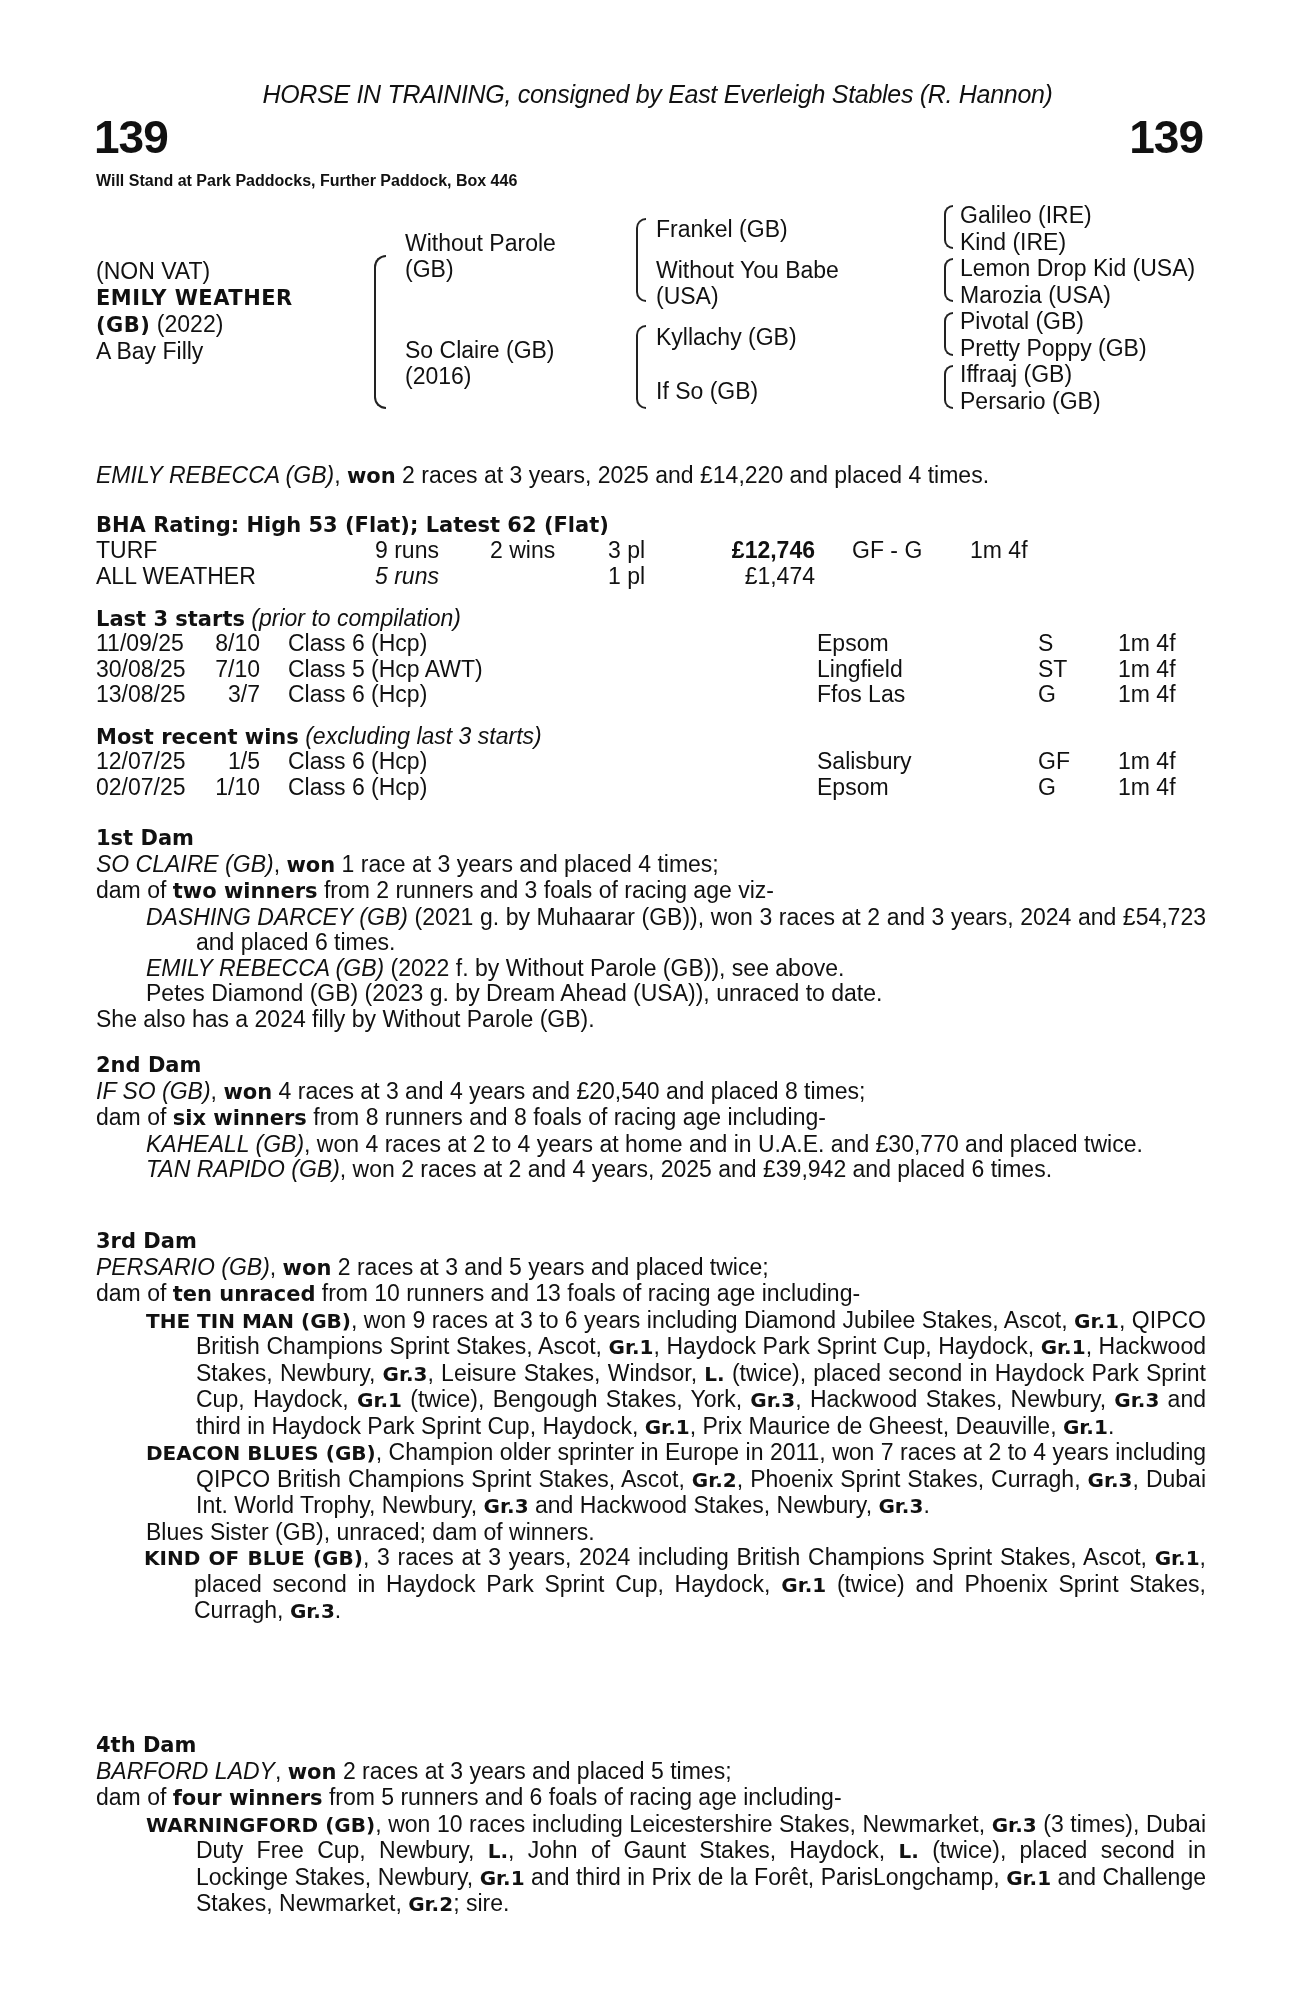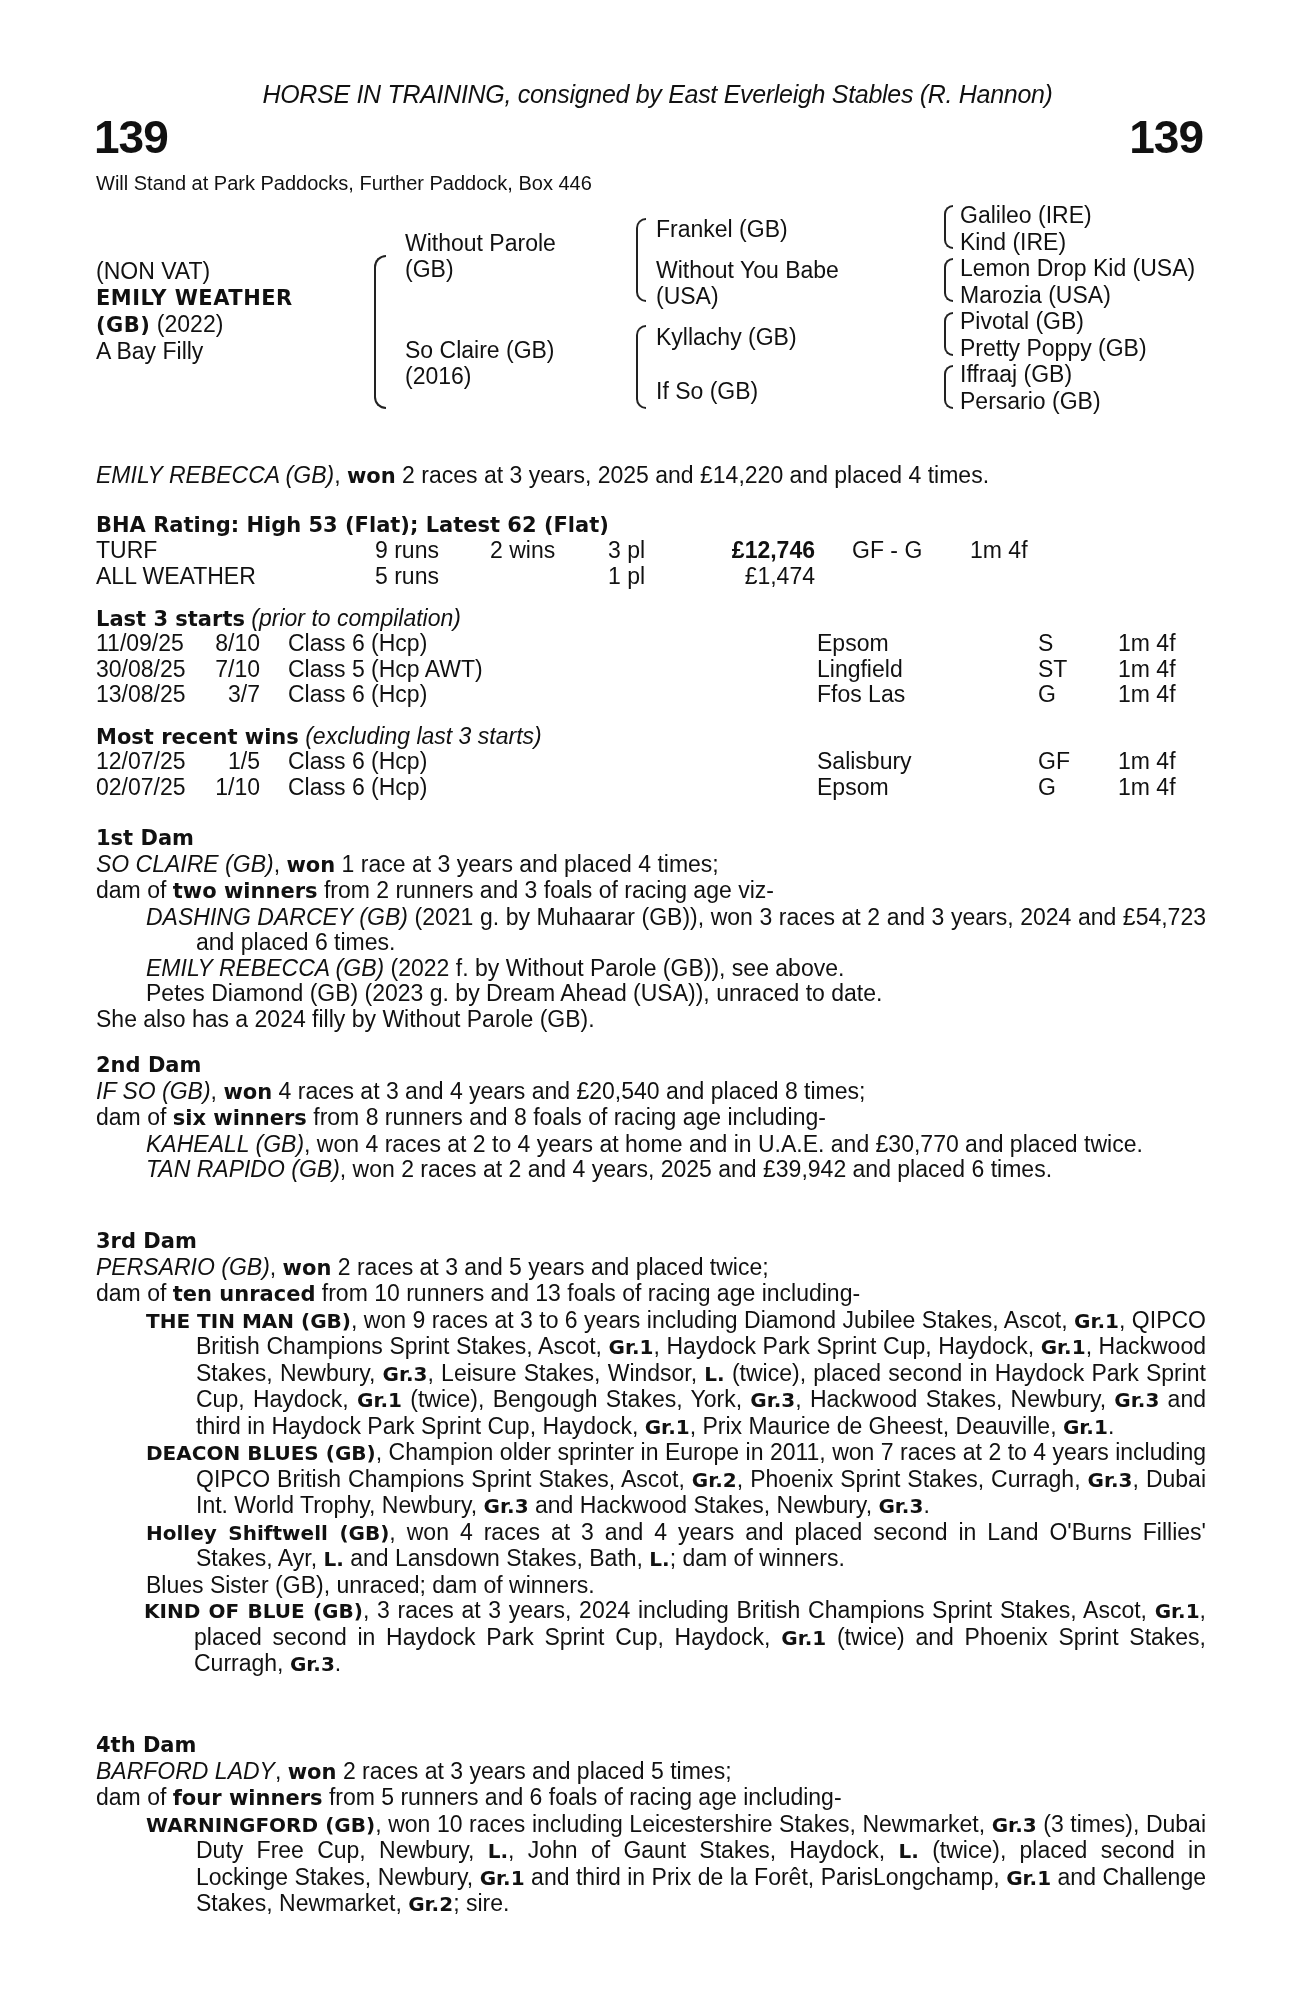--- a/index.html
+++ b/index.html
@@ -4,21 +4,21 @@
 <style>
   html, body { margin:0; padding:0; background:#ffffff; }
   body { width:1315px; height:2000px; position:relative; overflow:hidden;
          font-family:"Liberation Sans", sans-serif; color:#111; }
   .page { position:absolute; left:0; top:0; width:1315px; height:2000px; }
   .consignor { position:absolute; left:0; width:1315px; top:80px; text-align:center;
                font-style:italic; font-size:25px; letter-spacing:-0.3px; }
   .lot { position:absolute; top:110px; font-size:46px; font-weight:bold; letter-spacing:-1px; }
   .lot.left { left:94px; }
   .lot.right { right:112px; }
-  .stand { position:absolute; left:96px; top:172px; font-size:20px; font-weight:normal; }
+  .stand { position:absolute; left:96px; top:172px; font-size:16px; font-weight:bold; }
   .abs { position:absolute; font-size:23px; line-height:26px; white-space:nowrap; }
   .horse-name { font-family:"DejaVu Sans", sans-serif; font-weight:bold; font-size:21px; letter-spacing:0.5px; }
   .bracket { position:absolute; border:2px solid #222; border-right:none; border-radius:12px 0 0 12px; }
   .it { font-style:italic; }
   .bk { font-family:"DejaVu Sans", sans-serif; font-weight:bold; font-size:20px; }
   .hd { font-family:"DejaVu Sans", sans-serif; font-weight:bold; font-size:21px; }
   .row { position:absolute; font-size:23px; line-height:26px; white-space:nowrap; }
   .para { position:absolute; left:96px; width:1110px; font-size:23px; line-height:25.5px; }
   .entry { margin-left:50px; padding-left:50px; text-indent:-50px; text-align:justify; }
   .entry2 { margin-left:48px; padding-left:50px; text-indent:-50px; text-align:justify; }
@@ -85,21 +85,21 @@
     <div class="row" style="left:96px; top:537px;">TURF</div>
     <div class="row" style="left:375px; top:537px;">9 runs</div>
     <div class="row" style="left:490px; top:537px;">2 wins</div>
     <div class="row" style="left:608px; top:537px;">3 pl</div>
     <div class="row" style="left:720px; top:537px; width:95px; text-align:right;font-weight:bold;">£12,746</div>
     <div class="row" style="left:852px; top:537px;">GF - G</div>
     <div class="row" style="left:970px; top:537px;">1m 4f</div>
   </div>
   <div>
     <div class="row" style="left:96px; top:563px;">ALL WEATHER</div>
-    <div class="row" style="left:375px; top:563px;">5 runs</div>
+    <div class="row" style="left:375px; top:563px;font-style:italic;">5 runs</div>
     <div class="row" style="left:608px; top:563px;">1 pl</div>
     <div class="row" style="left:720px; top:563px; width:95px; text-align:right;">£1,474</div>
   </div>
 
   <div class="abs" style="left:96px; top:605px;">
     <span class="hd">Last 3 starts</span> <span class="it">(prior to compilation)</span>
   </div>
   <div>
     <div class="row" style="left:96px; top:630px;">11/09/25</div>
     <div class="row" style="left:200px; top:630px; width:60px; text-align:right;">8/10</div>
@@ -162,21 +162,20 @@
     <div class="entry"><span class="it">KAHEALL (GB)</span><span>, won 4 races at 2 to 4 years at home and in U.A.E. and £30,770 and placed twice.</span></div>
     <div class="entry"><span class="it">TAN RAPIDO (GB)</span><span>, won 2 races at 2 and 4 years, 2025 and £39,942 and placed 6 times.</span></div>
   </div>
 
   <div class="para" style="top:1229px;">
     <div class="hd">3rd Dam</div>
     <div><span class="it">PERSARIO (GB)</span>, <span class="hd">won</span><span> 2 races at 3 and 5 years and placed twice;</span></div>
     <div><span>dam of </span><span class="hd">ten unraced</span><span> from 10 runners and 13 foals of racing age including-</span></div>
     <div class="entry"><span class="bk">THE TIN MAN (GB)</span><span>, won 9 races at 3 to 6 years including Diamond Jubilee Stakes, Ascot, </span><span class="bk">Gr.1</span><span>, QIPCO British Champions Sprint Stakes, Ascot, </span><span class="bk">Gr.1</span><span>, Haydock Park Sprint Cup, Haydock, </span><span class="bk">Gr.1</span><span>, Hackwood Stakes, Newbury, </span><span class="bk">Gr.3</span><span>, Leisure Stakes, Windsor, </span><span class="bk">L.</span><span> (twice), placed second in Haydock Park Sprint Cup, Haydock, </span><span class="bk">Gr.1</span><span> (twice), Bengough Stakes, York, </span><span class="bk">Gr.3</span><span>, Hackwood Stakes, Newbury, </span><span class="bk">Gr.3</span><span> and third in Haydock Park Sprint Cup, Haydock, </span><span class="bk">Gr.1</span><span>, Prix Maurice de Gheest, Deauville, </span><span class="bk">Gr.1</span><span>.</span></div>
     <div class="entry"><span class="bk">DEACON BLUES (GB)</span><span>, Champion older sprinter in Europe in 2011, won 7 races at 2 to 4 years including QIPCO British Champions Sprint Stakes, Ascot, </span><span class="bk">Gr.2</span><span>, Phoenix Sprint Stakes, Curragh, </span><span class="bk">Gr.3</span><span>, Dubai Int. World Trophy, Newbury, </span><span class="bk">Gr.3</span><span> and Hackwood Stakes, Newbury, </span><span class="bk">Gr.3</span><span>.</span></div>
-    <div class="entry"><span class="bk">Holley Shiftwell (GB)</span><span>, won 4 races at 3 and 4 years and placed second in Land O'Burns Fillies' Stakes, Ayr, </span><span class="bk">L.</span><span> and Lansdown Stakes, Bath, </span><span class="bk">L.</span><span>; dam of winners.</span></div>
     <div class="entry">Blues Sister (GB), unraced; dam of winners.</div>
     <div class="entry2"><span class="bk">KIND OF BLUE (GB)</span><span>, 3 races at 3 years, 2024 including British Champions Sprint Stakes, Ascot, </span><span class="bk">Gr.1</span><span>, placed second in Haydock Park Sprint Cup, Haydock, </span><span class="bk">Gr.1</span><span> (twice) and Phoenix Sprint Stakes, Curragh, </span><span class="bk">Gr.3</span><span>.</span></div>
   </div>
 
   <div class="para" style="top:1733px;">
     <div class="hd">4th Dam</div>
     <div><span class="it">BARFORD LADY</span>, <span class="hd">won</span><span> 2 races at 3 years and placed 5 times;</span></div>
     <div><span>dam of </span><span class="hd">four winners</span><span> from 5 runners and 6 foals of racing age including-</span></div>
     <div class="entry"><span class="bk">WARNINGFORD (GB)</span><span>, won 10 races including Leicestershire Stakes, Newmarket, </span><span class="bk">Gr.3</span><span> (3 times), Dubai Duty Free Cup, Newbury, </span><span class="bk">L.</span><span>, John of Gaunt Stakes, Haydock, </span><span class="bk">L.</span><span> (twice), placed second in Lockinge Stakes, Newbury, </span><span class="bk">Gr.1</span><span> and third in Prix de la Forêt, ParisLongchamp, </span><span class="bk">Gr.1</span><span> and Challenge Stakes, Newmarket, </span><span class="bk">Gr.2</span><span>; sire.</span></div>
   </div>

